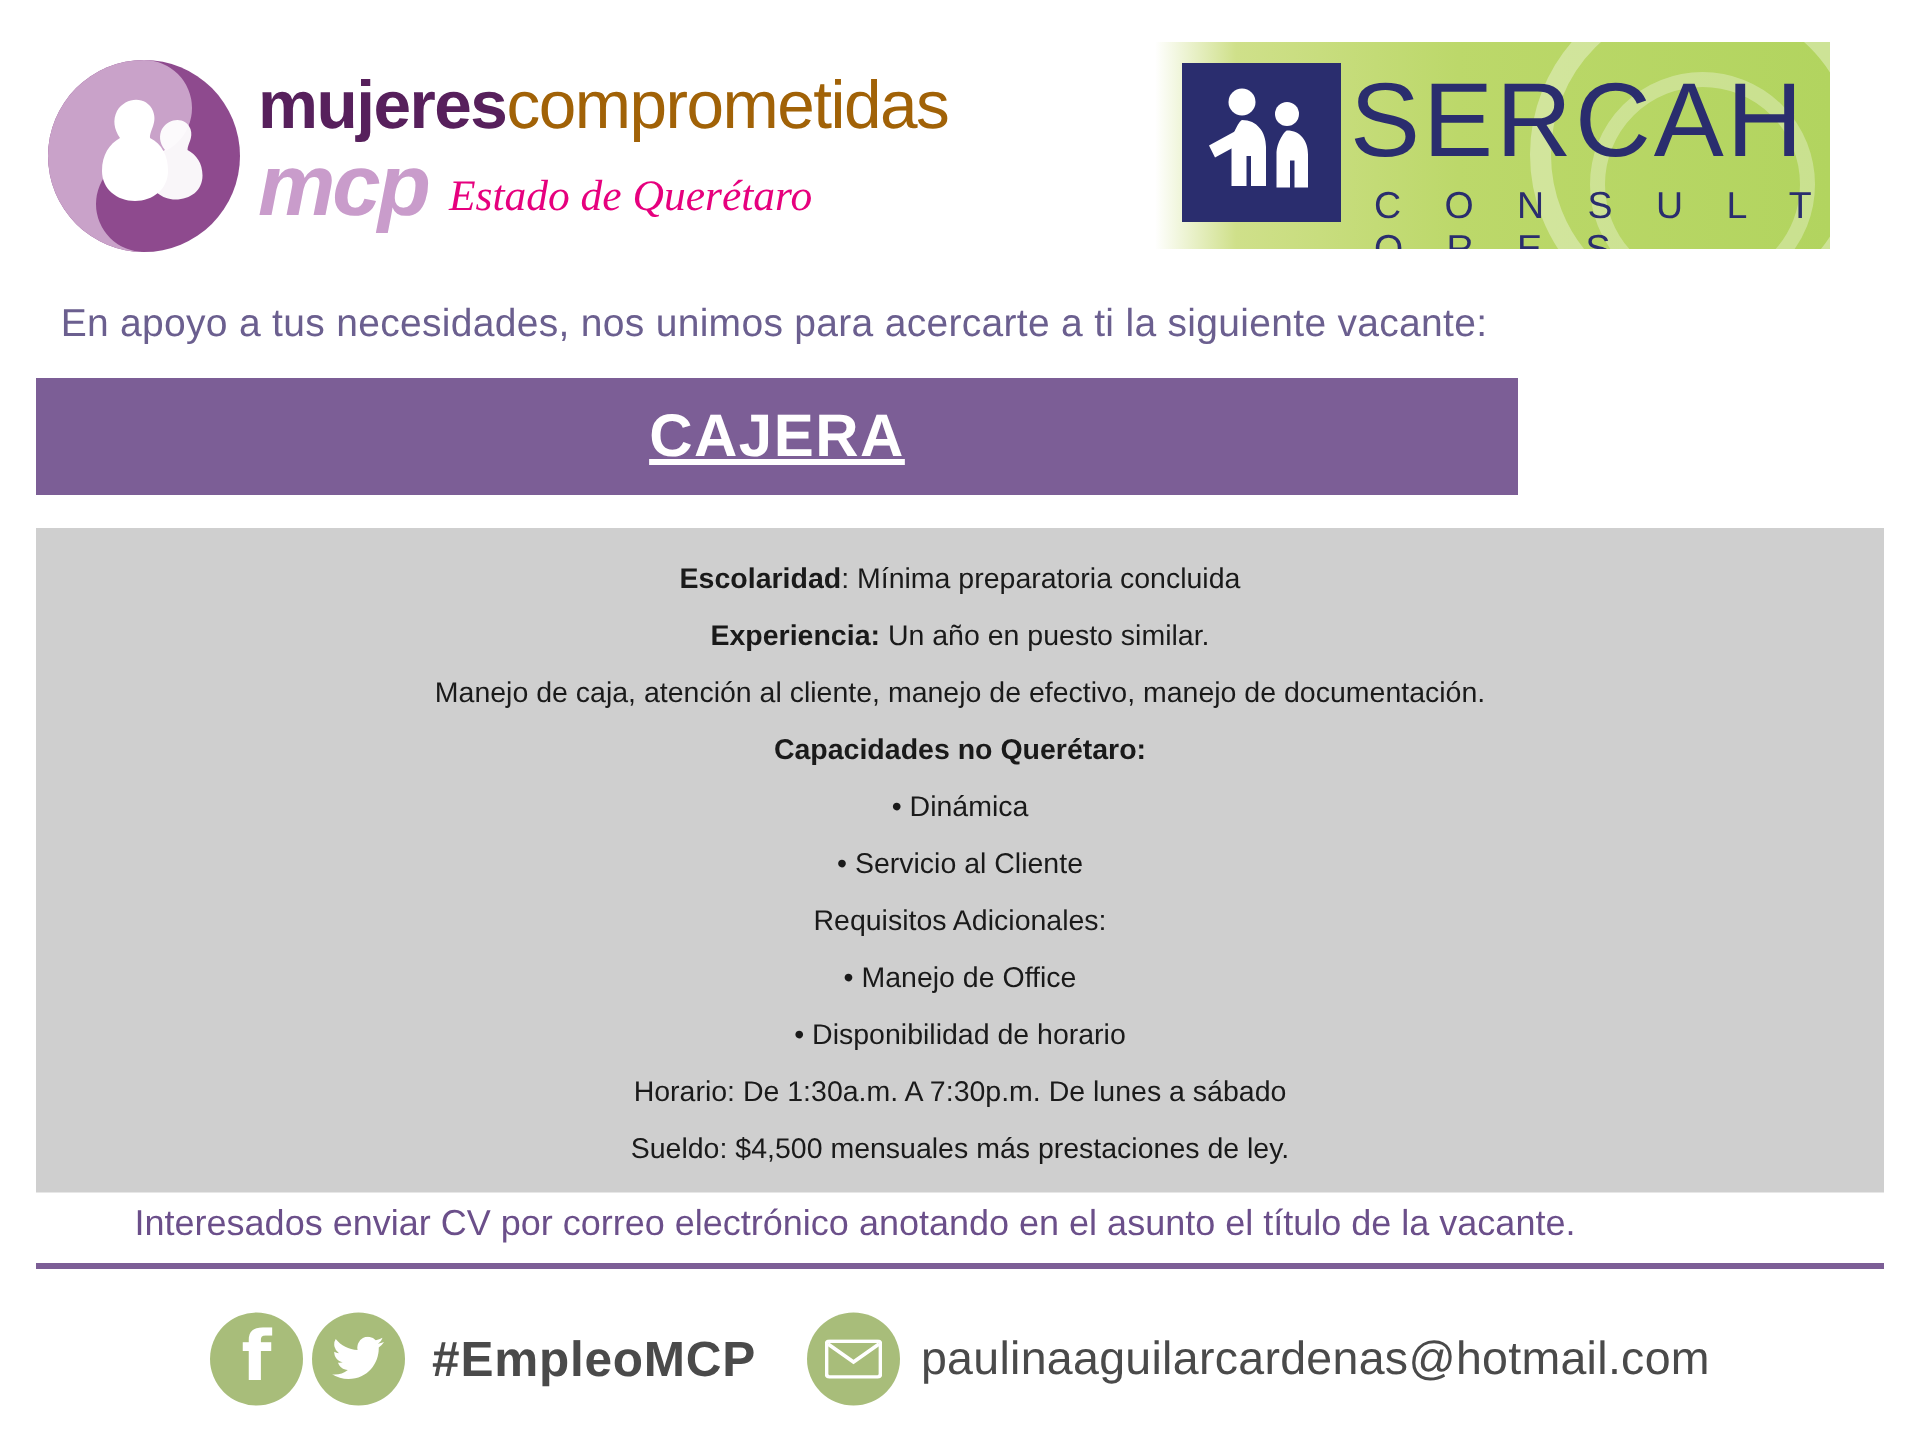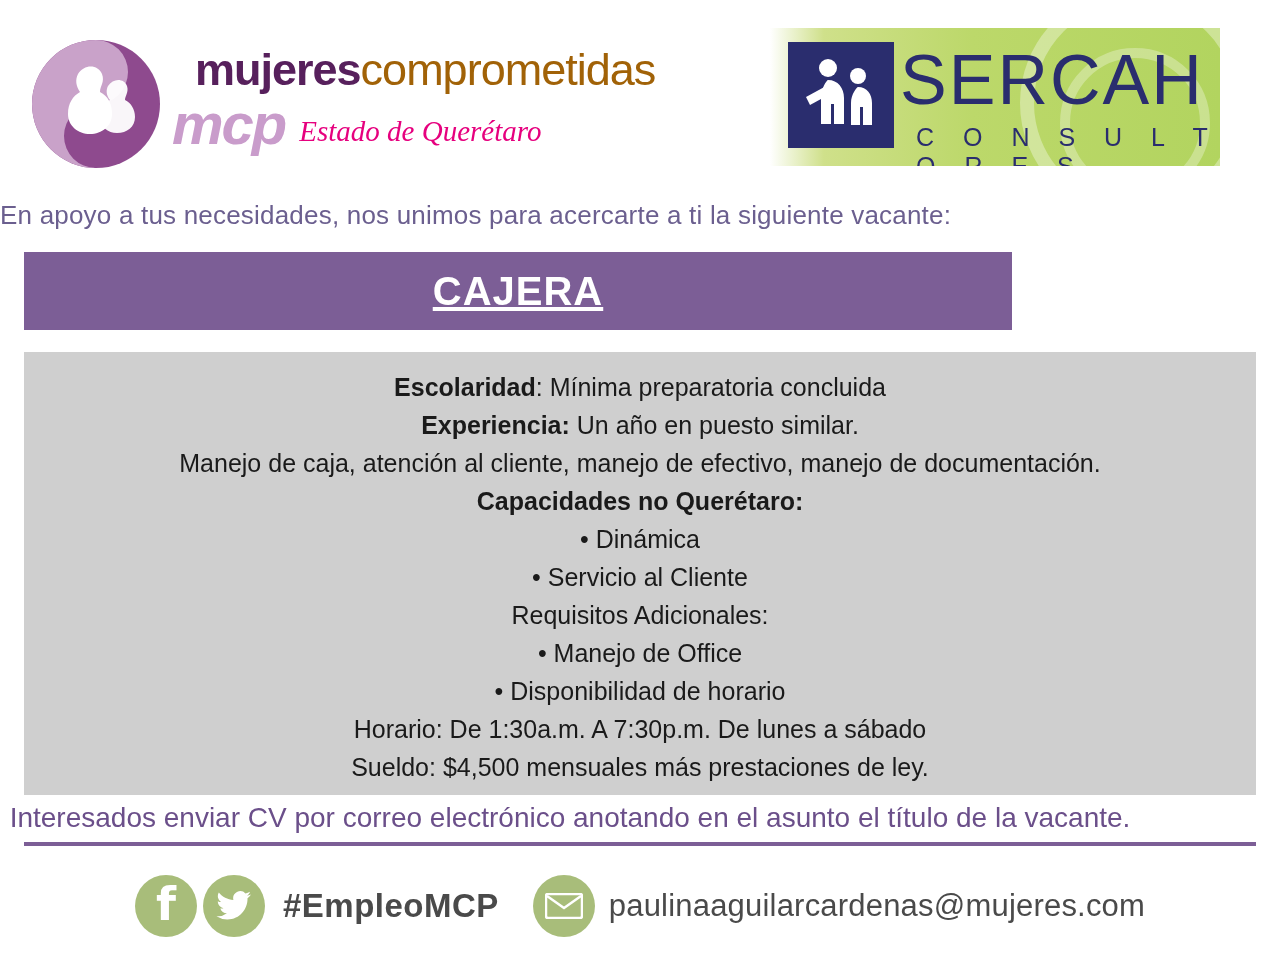--- a/index.html
+++ b/index.html
@@ -38,21 +38,21 @@
     left: 142px; top: 14px;
     width: 560px;
   }
   .mcp-line1 {
     font-size: 45px;
     line-height: 48px;
     color: #5f2b62;
     letter-spacing: -1px;
     white-space: nowrap;
   }
-  .mcp-line1 b { font-weight: bold; color: #57205c; margin-left: 23px; }
+  .mcp-line1 b { font-weight: bold; color: #57205c; }
   .mcp-line1 span.light { font-weight: normal; color: #a16207; }
   .mcp-line2 {
     margin-top: 2px;
     white-space: nowrap;
     display: flex;
     align-items: flex-end;
   }
   .mcp-mcp {
     font-size: 58px;
     font-weight: bold;
@@ -111,21 +111,21 @@
     left: 146px; top: 95px;
     font-size: 25px;
     letter-spacing: 11px;
     color: #2a2d6e;
   }
 
   
   .intro {
     position: absolute;
     top: 200px; left: 0; width: 1032px;
-    text-align: left;
+    text-align: center;
     font-size: 26px;
     color: #6b5f8f;
     letter-spacing: 0.2px;
   }
 
   
   .title-band {
     position: absolute;
     top: 252px; left: 24px;
     width: 988px; height: 78px;
@@ -143,34 +143,34 @@
   
   .body-block {
     position: absolute;
     top: 352px; left: 24px;
     width: 1232px; height: 443px;
     background: #cfcfcf;
     padding-top: 16px;
     text-align: center;
   }
   .body-line {
-    font-size: 25px;
+    font-size: 19px;
     color: #1a1a1a;
     line-height: 38px;
     white-space: nowrap;
     text-align: center;
   }
   .body-line b { font-weight: bold; }
 
   
   .note {
     position: absolute;
     top: 802px; left: 0; width: 1140px;
     text-align: center;
-    font-size: 28px;
+    font-size: 24px;
     color: #6b4f8a;
   }
   .rule {
     position: absolute;
     top: 842px; left: 24px;
     width: 1232px; height: 4px;
     background: #7c5e96;
   }
 
   
@@ -284,16 +284,16 @@
         <path d="M35 3.6c-1.3.6-2.7 1-4.1 1.2 1.5-.9 2.6-2.3 3.1-4-1.4.8-2.9 1.4-4.5 1.7A7.1 7.1 0 0 0 17.4 9c-5.9-.3-11.1-3.1-14.6-7.4a7.1 7.1 0 0 0 2.2 9.5c-1.2 0-2.3-.4-3.2-.9v.1c0 3.4 2.4 6.3 5.7 6.9-.6.2-1.2.3-1.9.3-.5 0-.9 0-1.3-.1.9 2.8 3.5 4.9 6.6 4.9a14.2 14.2 0 0 1-8.8 3c-.6 0-1.1 0-1.7-.1a20.1 20.1 0 0 0 10.9 3.2c13 0 20.2-10.8 20.2-20.2v-.9c1.4-1 2.6-2.3 3.5-3.7z" fill="#ffffff"></path>
       </svg>
     </span>
     <span class="hashtag">#EmpleoMCP</span>
     <span class="circle-icon">
       <svg width="38" height="26" viewBox="0 0 38 26" aria-hidden="true">
         <rect x="1" y="1" width="36" height="24" rx="2" fill="none" stroke="#ffffff" stroke-width="2.5"></rect>
         <path d="M2 3 L19 15 L36 3" fill="none" stroke="#ffffff" stroke-width="2.5"></path>
       </svg>
     </span>
-    <span class="email">paulinaaguilarcardenas@mujeres.com</span>
+    <span class="email">paulinaaguilarcardenas@hotmail.com</span>
   </div>
 
 </div>
 
 </body></html>

